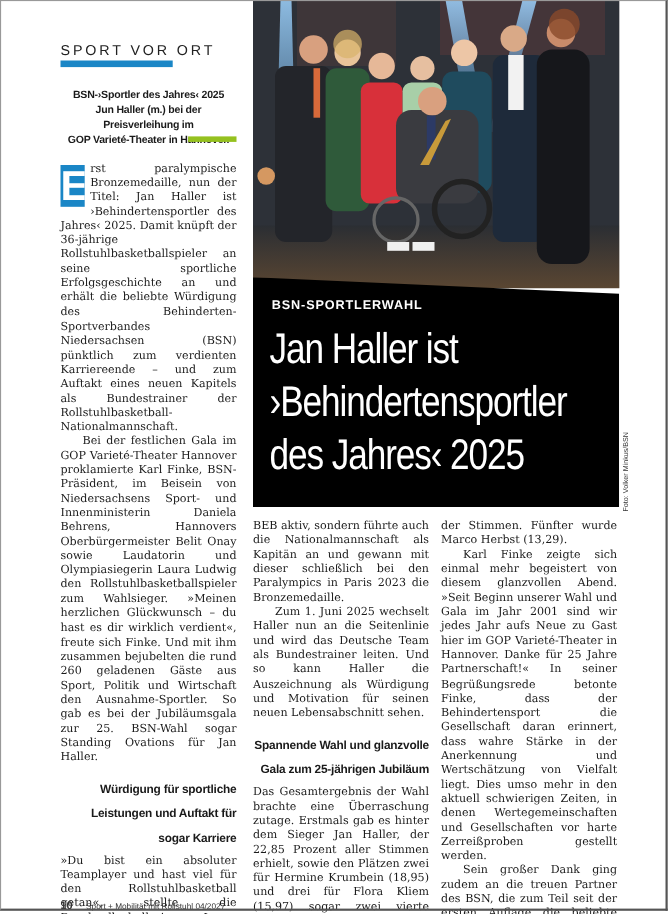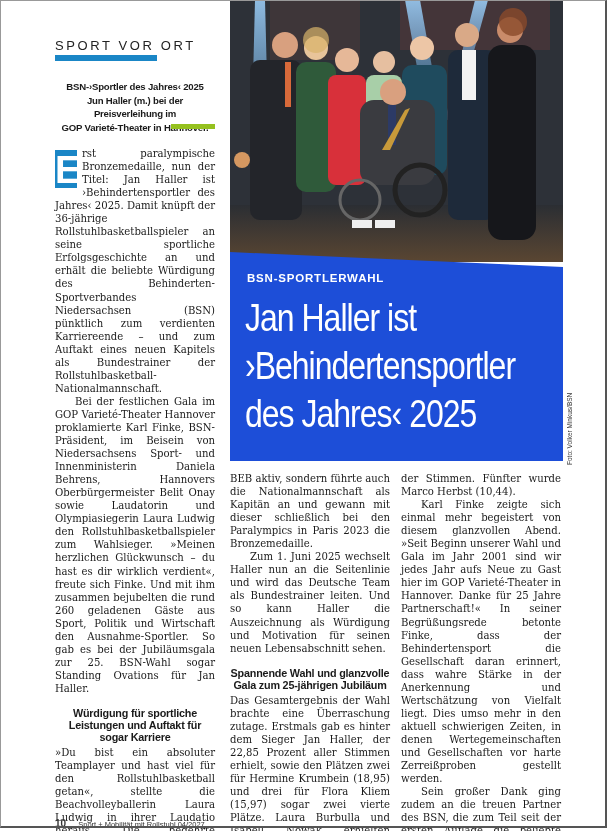--- a/index.html
+++ b/index.html
@@ -8,34 +8,34 @@
 
   .section-label { position:absolute; left:55px; top:38px; font-family:"Liberation Sans", sans-serif; font-weight:normal; font-size:13px; letter-spacing:2.6px; color:#222; }
   .section-bar { position:absolute; left:55px; top:55px; width:102px; height:6px; background:#1a86c6; }
 
   .caption { position:absolute; left:55px; top:80px; width:160px; text-align:center; font-family:"Liberation Sans", sans-serif; font-weight:bold; font-size:9.6px; line-height:13.5px; color:#1a1a1a; letter-spacing:-0.2px; }
   .caption-bar { position:absolute; left:171px; top:124px; width:44px; height:5px; background:#95c11f; }
 
   .photo { position:absolute; left:230px; top:0; width:333px; height:262px; overflow:hidden; background:linear-gradient(180deg,#2a2e36 0%,#3a3c3e 55%,#4a3a2a 100%); }
   .photo svg { display:block; }
 
-  .banner { position:absolute; left:230px; top:252px; width:333px; height:209px; background:#1d4ed8; clip-path:polygon(0 0, 100% 15px, 100% 100%, 0 100%); }
+  .banner { position:absolute; left:230px; top:252px; width:333px; height:209px; background:#000000; clip-path:polygon(0 0, 100% 15px, 100% 100%, 0 100%); }
   .kicker { position:absolute; left:17px; top:20px; font-family:"Liberation Sans", sans-serif; font-weight:bold; font-size:11.5px; letter-spacing:0.8px; color:#ffffff; }
   .headline { position:absolute; left:15px; top:42px; width:320px; font-family:"Liberation Sans", sans-serif; font-size:39px; line-height:48px; color:#ffffff; letter-spacing:-1.2px; transform:scaleX(0.82); transform-origin:left top; width:390px; }
 
   .credit { position:absolute; left:566px; top:465px; transform:rotate(-90deg); transform-origin:left top; font-family:"Liberation Sans", sans-serif; font-size:6.5px; color:#333; white-space:nowrap; }
 
   .col { position:absolute; font-size:10.1px; line-height:13.05px; text-align:justify; hyphens:manual; }
   .col p { margin:0; }
   .col p.indent { text-indent:20px; }
   .col1 { left:55px; top:147px; width:160px; }
   .col2 { left:230px; top:472px; width:160px; }
   .col3 { left:401px; top:472px; width:160px; }
   .dropcap { float:left; width:22px; height:38px; background:#1a86c6; color:#fff; font-family:"Liberation Sans", sans-serif; font-weight:bold; font-size:38px; line-height:40px; text-align:center; margin:3px 5px 0 0; overflow:hidden; }
-  .subhead { font-family:"Liberation Sans", sans-serif; font-weight:bold; font-size:10.8px; line-height:12px; margin:12px 0 3px 0 !important; text-align:center; letter-spacing:-0.2px; }
+  .subhead { font-family:"Liberation Sans", sans-serif; font-weight:bold; font-size:10.8px; line-height:22px; margin:12px 0 3px 0 !important; text-align:right; letter-spacing:-0.2px; }
 
   .footer { position:absolute; left:55px; top:818px; font-family:"Liberation Sans", sans-serif; font-size:7.5px; color:#333; white-space:nowrap; }
   .footer .pagenum { font-weight:bold; font-size:10px; margin-right:10px;text-align:center; }
 </style>
 </head>
 <body>
 
 <div class="page-border"></div>
 
 <div class="section-label">SPORT VOR ORT</div>
@@ -120,21 +120,21 @@
 </div>
 
 <div class="col col2">
   <p>BEB aktiv, sondern führte auch die Nationalmannschaft als Kapitän an und gewann mit dieser schließlich bei den Paralympics in Paris 2023 die Bronzemedaille.</p>
   <p class="indent">Zum 1. Juni 2025 wechselt Haller nun an die Seitenlinie und wird das Deutsche Team als Bundestrainer leiten. Und so kann Haller die Auszeichnung als Würdigung und Motivation für seinen neuen Lebensabschnitt sehen.</p>
   <p class="subhead">Spannende Wahl und glanzvolle Gala zum 25-jährigen Jubiläum</p>
   <p>Das Gesamtergebnis der Wahl brachte eine Überraschung zutage. Erstmals gab es hinter dem Sieger Jan Haller, der 22,85 Prozent aller Stimmen erhielt, sowie den Plätzen zwei für Hermine Krumbein (18,95) und drei für Flora Kliem (15,97) sogar zwei vierte Plätze. Laura Burbulla und Isabell Nowak erhielten jeweils 15,89 Prozent</p>
 </div>
 
 <div class="col col3">
-  <p>der Stimmen. Fünfter wurde Marco Herbst (10,44).</p>
+  <p>der Stimmen. Fünfter wurde Marco Herbst (13,29).</p>
   <p class="indent">Karl Finke zeigte sich einmal mehr begeistert von diesem glanzvollen Abend. »Seit Beginn unserer Wahl und Gala im Jahr 2001 sind wir jedes Jahr aufs Neue zu Gast hier im GOP Varieté-Theater in Hannover. Danke für 25 Jahre Partnerschaft!« In seiner Begrüßungsrede betonte Finke, dass der Behindertensport die Gesellschaft daran erinnert, dass wahre Stärke in der Anerkennung und Wertschätzung von Vielfalt liegt. Dies umso mehr in den aktuell schwierigen Zeiten, in denen Wertegemeinschaften und Gesellschaften vor harte Zerreißproben gestellt werden.</p>
   <p class="indent"><span>Sein großer Dank ging zudem an die treuen Partner des BSN, die zum Teil seit der ersten Auflage die beliebte Wahl und Gala zum/zur ›Behindertensportler*in des Jahres‹ nicht nur unterstützen, sondern überhaupt ermöglichen.</span> </p>
 </div>
 
 <div class="footer">
   <span class="pagenum">10</span>
   <span>Sport + Mobilität mit Rollstuhl 04/2027</span>
 </div>
 
 </body></html>

